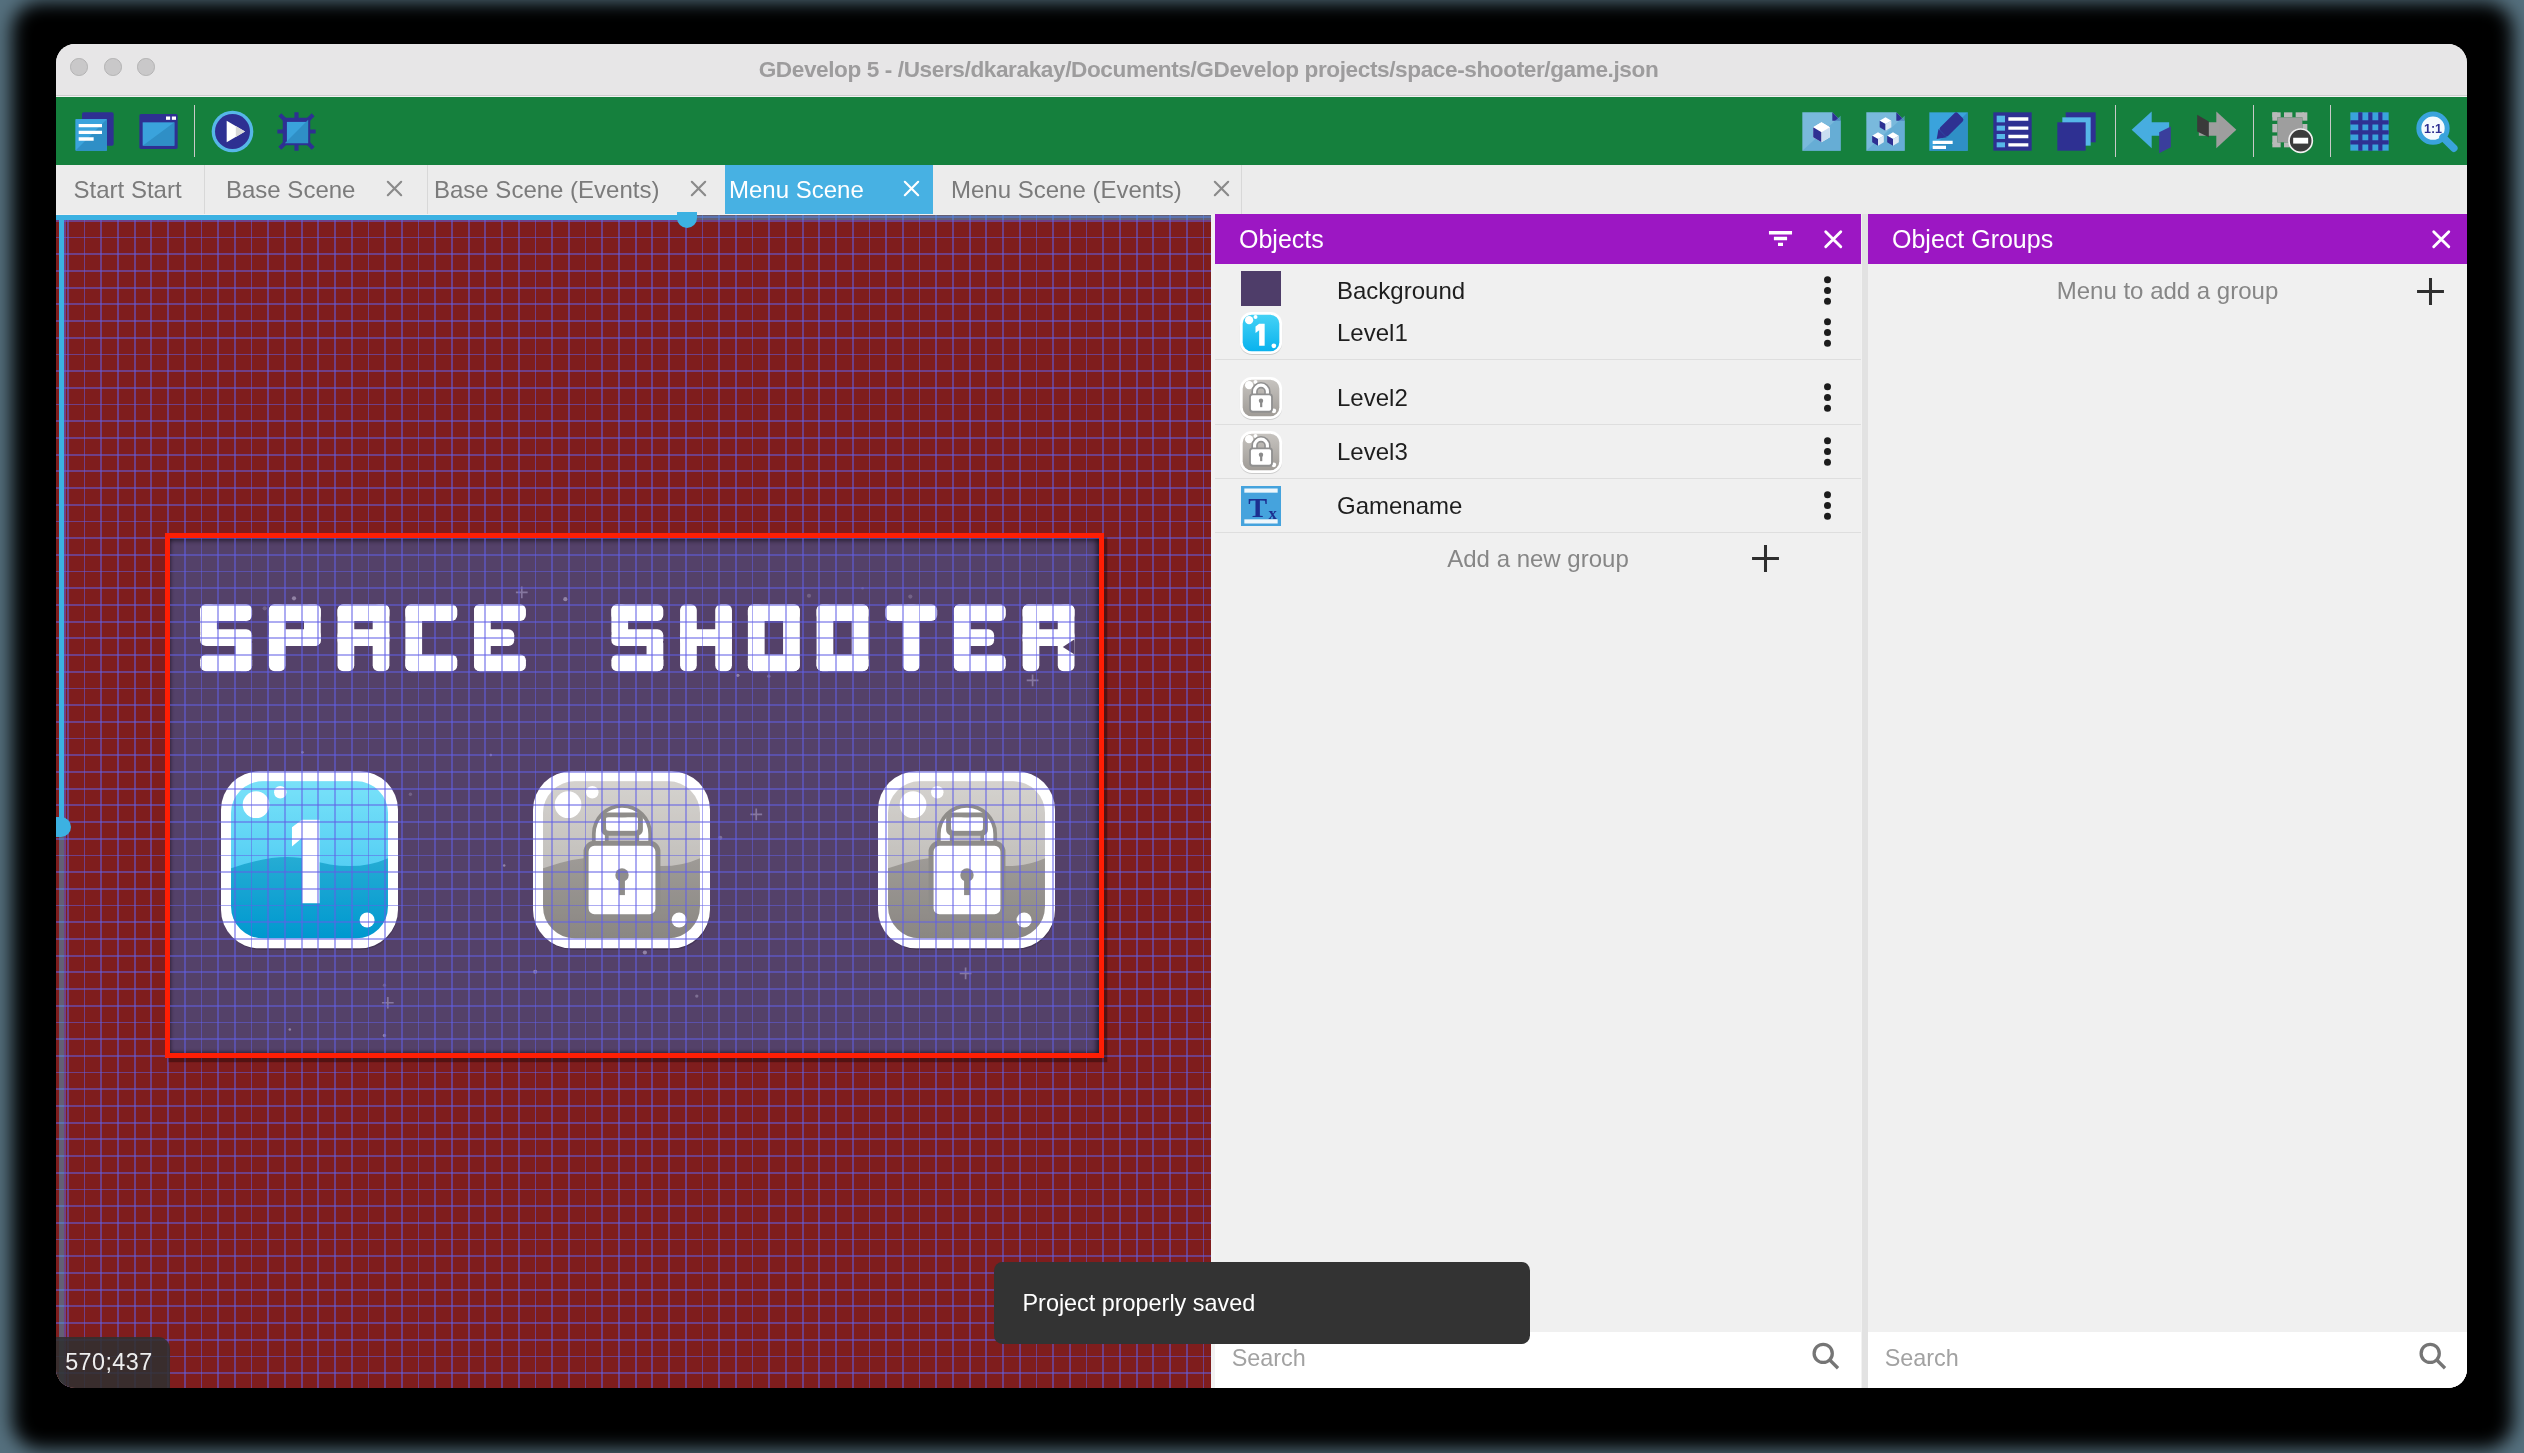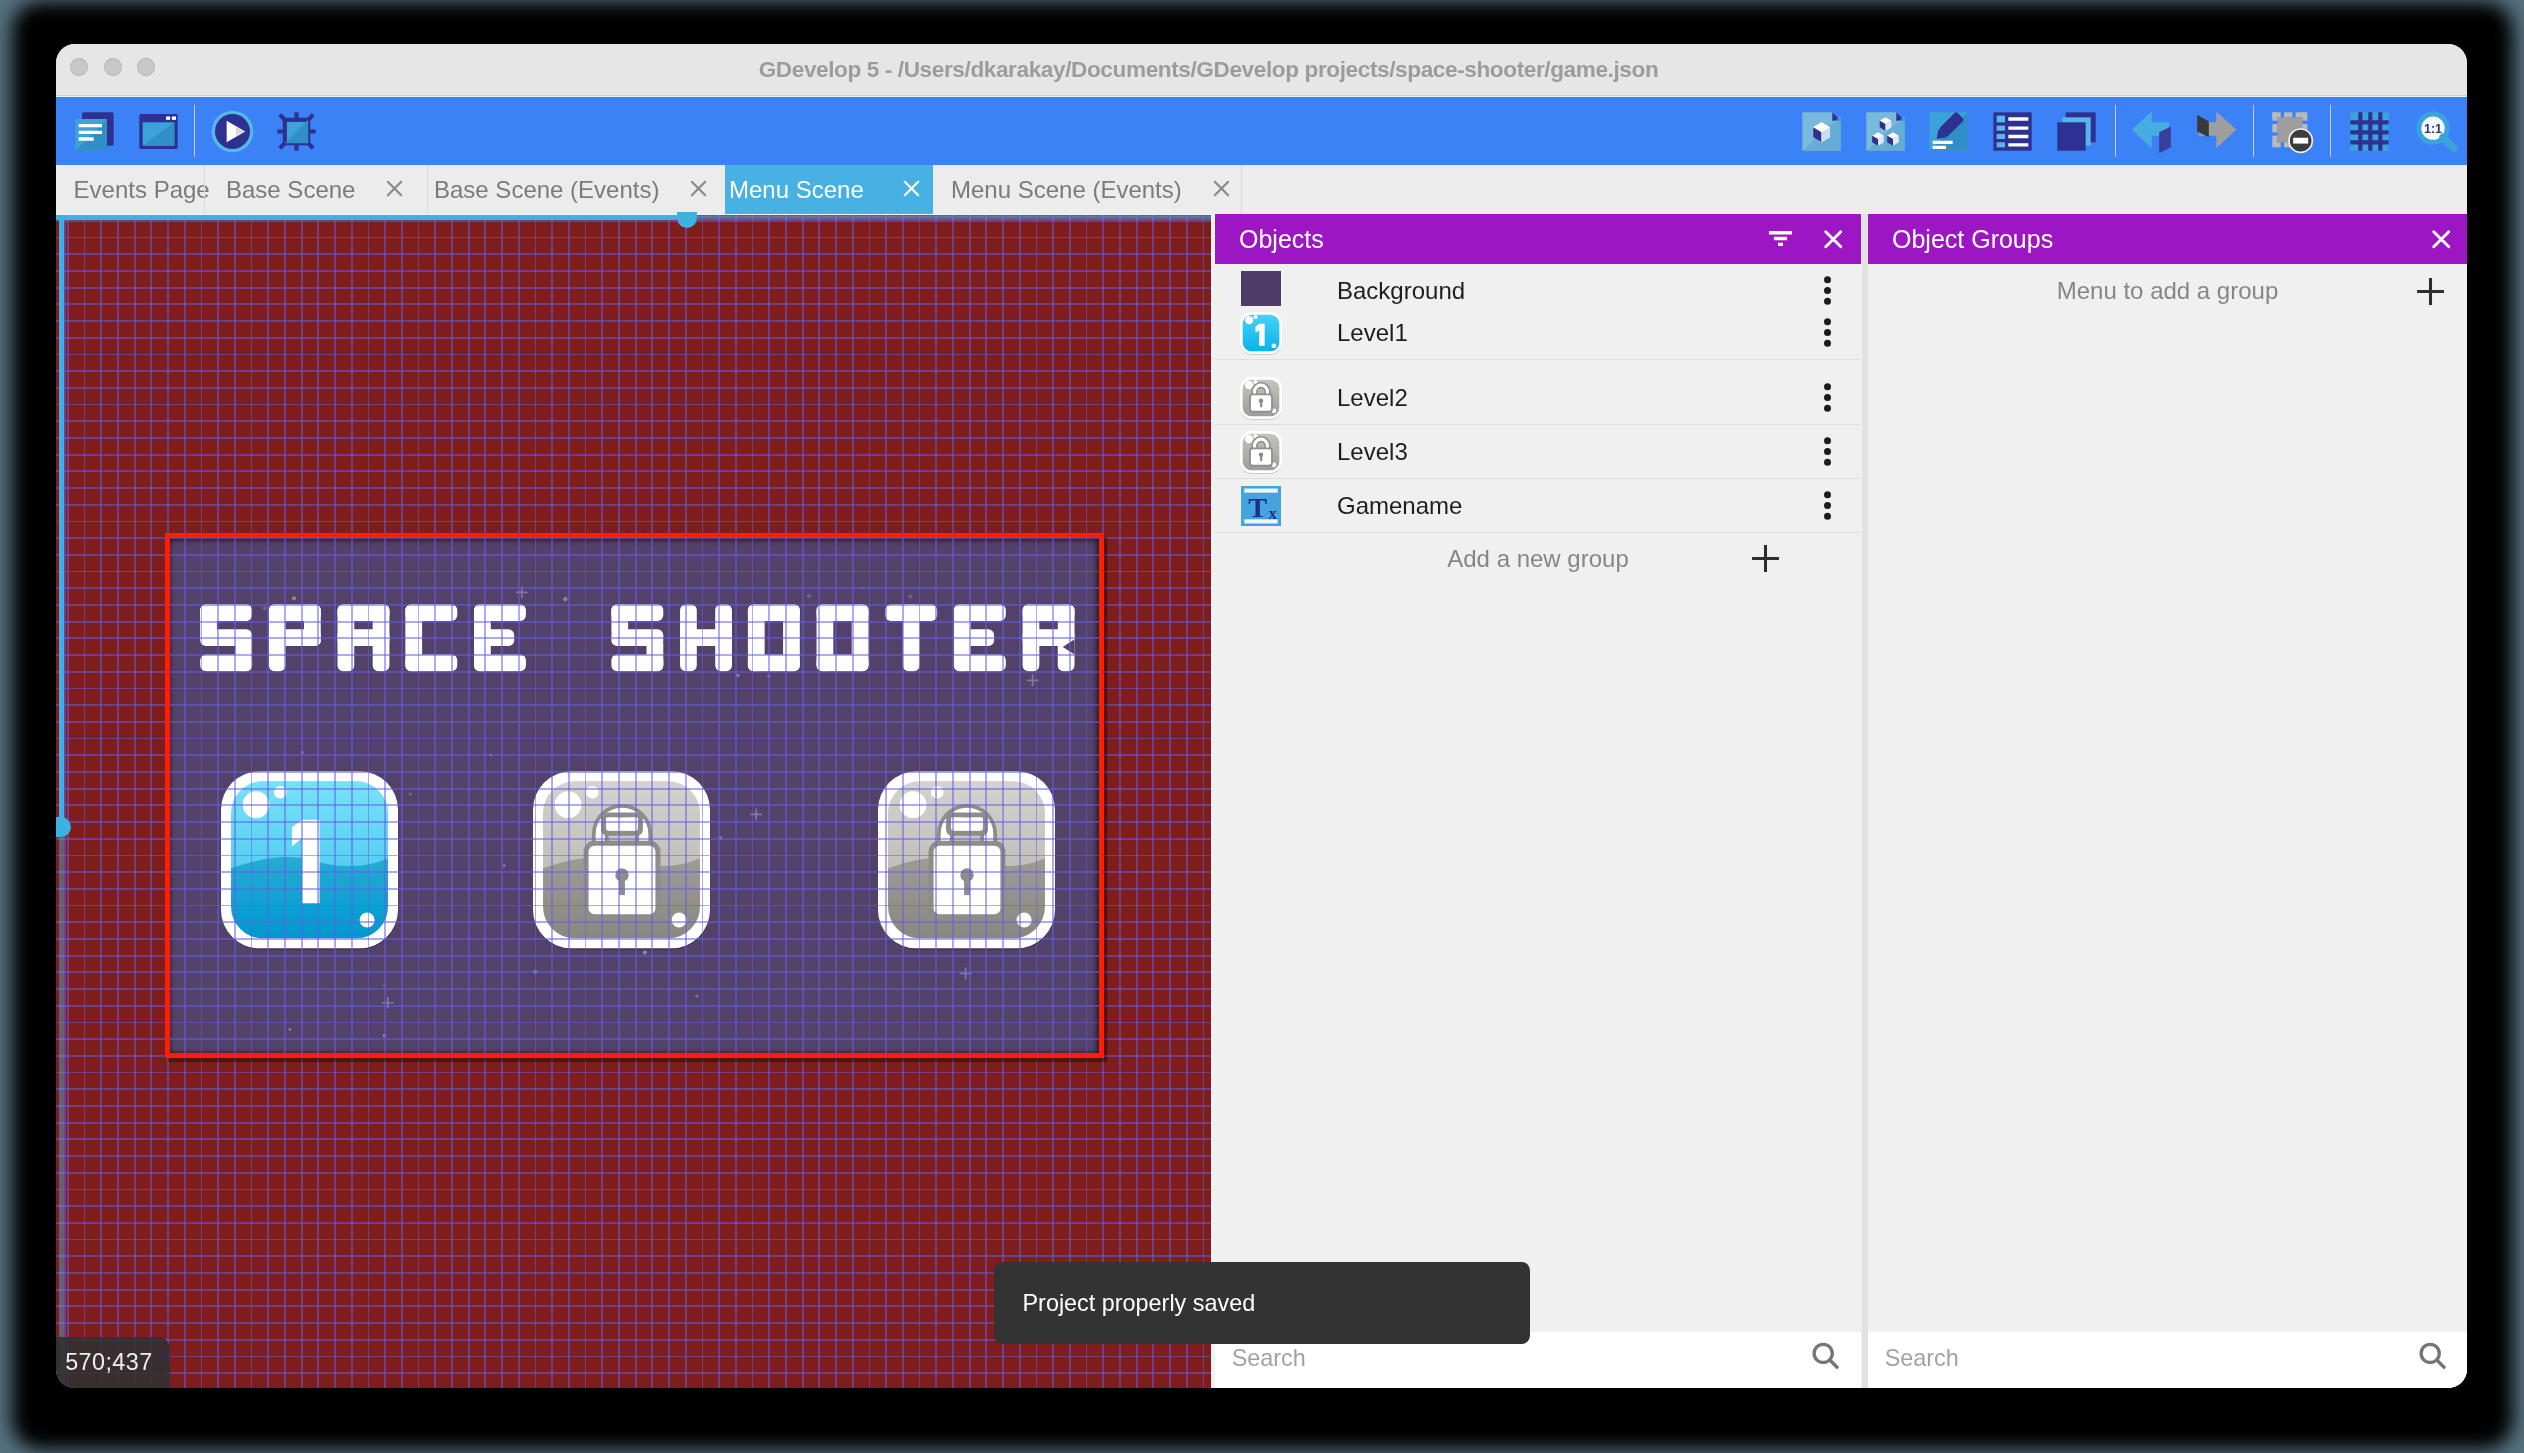--- a/index.html
+++ b/index.html
@@ -1,21 +1,21 @@
 <!DOCTYPE html>
 <html style="font-size:13.4px"><head><meta charset="utf-8"><style>
 *{margin:0;padding:0;box-sizing:border-box}
 html,body{width:2525px;height:1453px;overflow:hidden;background:#55707e;font-family:"Liberation Sans",sans-serif;}
 .abs{position:absolute}
 .shadow{position:absolute;left:11.7px;top:1.7px;width:2501px;height:1447px;background:#000;border-radius:28.5px;filter:blur(9.2px)}
 .win{position:absolute;left:56px;top:44px;width:2411px;height:1344px;background:#f2f2f2;border-radius:19px;overflow:hidden}
 .titlebar{position:absolute;left:0;top:0;width:100%;height:52px;background:#e7e6e7;border-bottom:0.8px solid #cecece}
 .tl{position:absolute;top:14px;width:17.6px;height:17.6px;border-radius:50%;background:#c9c8c9;border:0.8px solid #b3b2b3}
 .wtitle{position:absolute;top:0;line-height:52px;width:100%;text-align:center;font-size:22.6px;font-weight:bold;color:#9d9c9d;letter-spacing:-0.4px}
-.toolbar{position:absolute;left:0;top:53px;width:100%;height:69px;background:#3b82f6}
+.toolbar{position:absolute;left:0;top:53px;width:100%;height:69px;background:#15803d}
 .tsep{position:absolute;top:8.4px;width:0.8px;height:52px;background:#c9c9c9}
 .ticon{position:absolute;top:11.7px}
 .tabbar{position:absolute;left:0;top:121px;width:100%;height:49px;background:#ececec}
 .tab{position:absolute;top:0;height:49px;line-height:49px;font-size:24px;color:#7b7b7b}
 .tabsep{position:absolute;top:0;width:0.8px;height:49px;background:#d8d8d8}
 .canvas{position:absolute;left:0;top:171px;width:1155px;height:1173px;background:#7f1d1d}
 .grid{position:absolute;left:0;top:0;width:100%;height:100%;background-image:repeating-linear-gradient(to right,rgba(97,95,230,0.52) 0 1.7px,transparent 1.7px 16.7px),repeating-linear-gradient(to bottom,rgba(97,95,230,0.52) 0 1.7px,transparent 1.7px 16.7px);background-position:11px 5px,11px 5px}
 .scene{position:absolute;left:114px;top:323px;width:929px;height:515px;background:#544169;box-shadow:inset 0 5px 4.2px -1.7px rgba(0,0,0,0.45),inset -5px 0 4.2px -1.7px rgba(0,0,0,0.45),inset 0 -3.3px 3.3px -1.7px rgba(0,0,0,0.3),inset 3.3px 0 3.3px -1.7px rgba(0,0,0,0.25)}
 .selrect{position:absolute;left:109px;top:318px;width:939px;height:525px;border:5px solid #fe1e04;box-shadow:3.3px 4.2px 0 rgba(0,0,0,0.35)}
 .panel{position:absolute;top:170px;bottom:0;background:#f0f0f0}
@@ -160,21 +160,21 @@
 <div class="ticon" style="left:2357px"><svg width="45" height="45" viewBox="0 0 54 54">
           <circle cx="24" cy="23" r="17" fill="#f4fafe" stroke="#3aa3dc" stroke-width="6"></circle>
 <path d="M36 34 L49 47" stroke="#3aa3dc" stroke-width="9" stroke-linecap="round"></path>
 <text x="24" y="29" font-family="Liberation Sans" font-size="15" font-weight="bold" fill="#2e3092" text-anchor="middle">1:1</text>
         </svg></div>
 <div class="tsep" style="left:2059px"></div>
 <div class="tsep" style="left:2197px"></div>
 <div class="tsep" style="left:2274px"></div>
 </div>
 <div class="tabbar">
-<div class="tab" style="left:17.6px">Events Page</div>
+<div class="tab" style="left:17.6px">Start Start</div>
 <div class="tabsep" style="left:148px"></div>
 <div class="tab" style="left:170px">Base Scene</div>
 <div class="abs" style="left:326px;top:11px"><svg width="25" height="25" viewBox="0 0 30 30">
 <path d="M7 7 L23 23 M23 7 L7 23" stroke="#8a8a8a" stroke-width="2.6" stroke-linecap="round"></path>
         </svg></div>
 <div class="tabsep" style="left:371px"></div>
 <div class="tab" style="left:378px">Base Scene (Events)</div>
 <div class="abs" style="left:630px;top:11px"><svg width="25" height="25" viewBox="0 0 30 30">
 <path d="M7 7 L23 23 M23 7 L7 23" stroke="#8a8a8a" stroke-width="2.6" stroke-linecap="round"></path>
         </svg></div>

